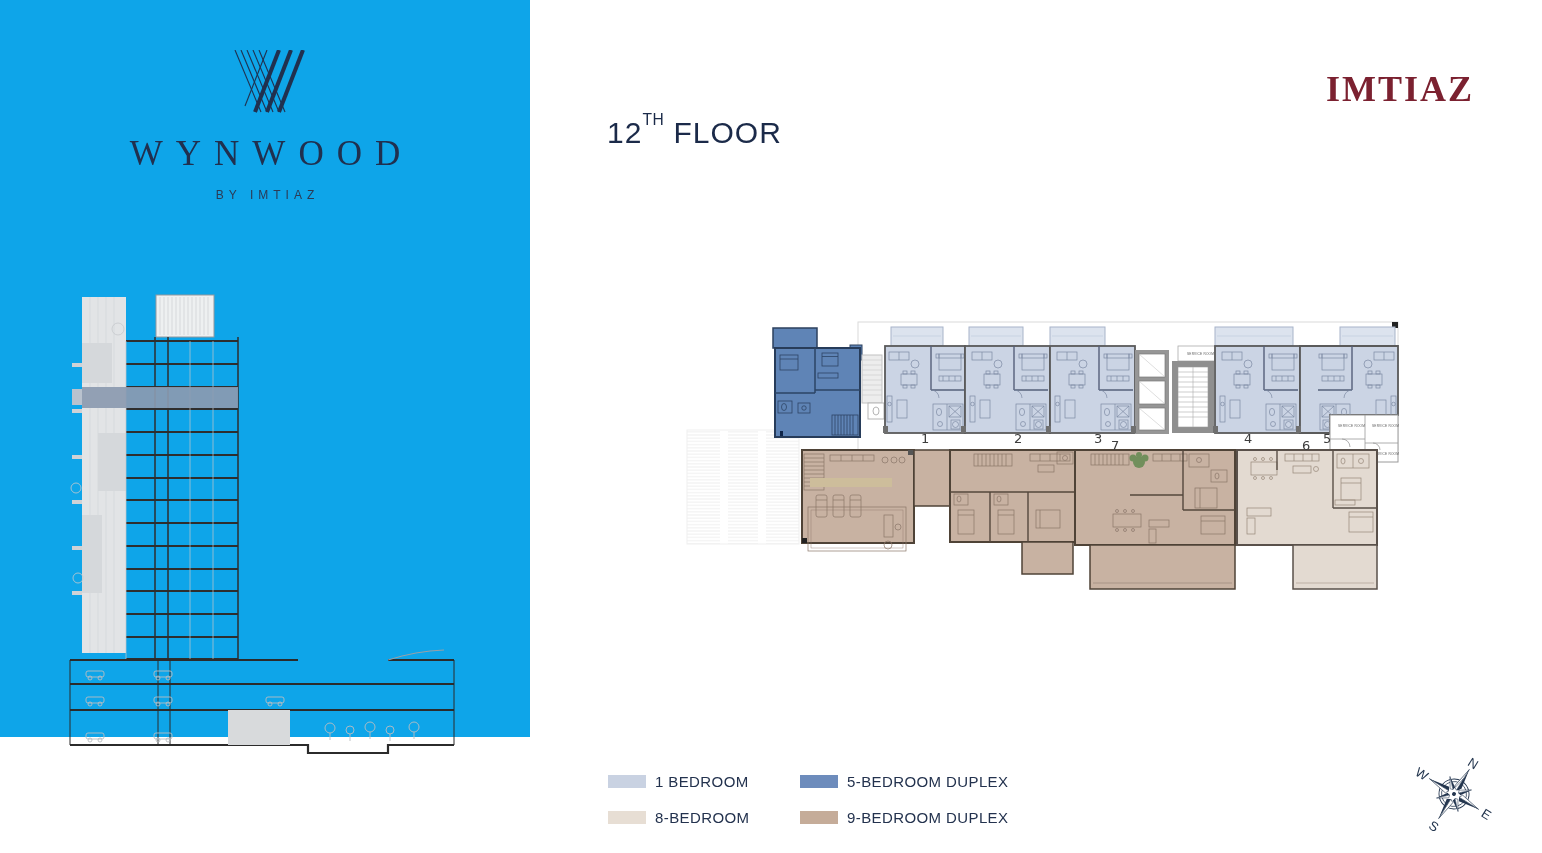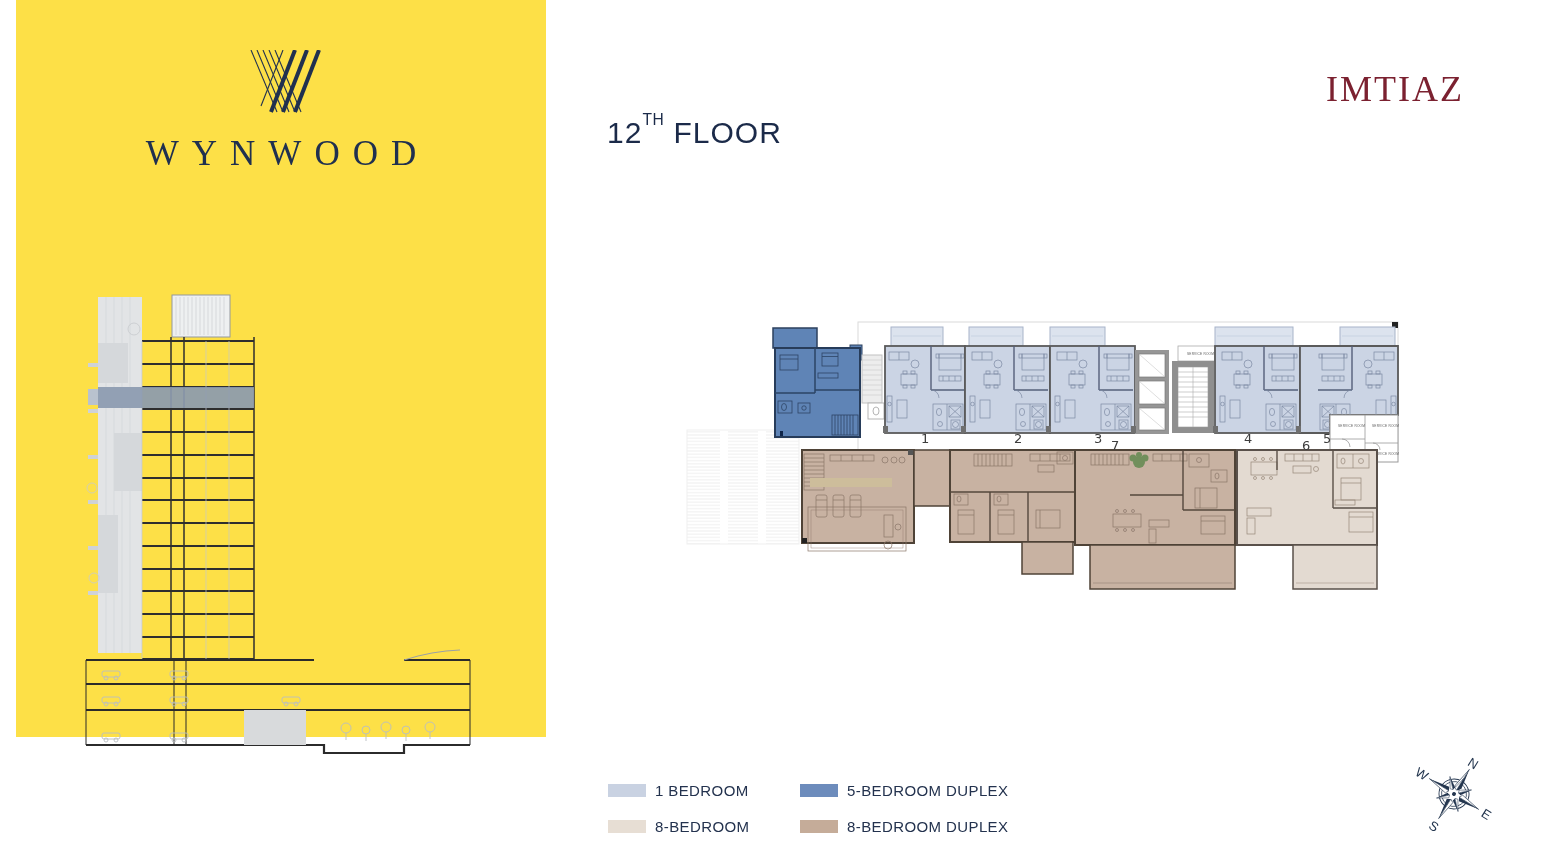--- a/index.html
+++ b/index.html
@@ -1,38 +1,38 @@
 <!DOCTYPE html>
 <html><head>
 <meta charset="utf-8">
 <style>
   html,body{margin:0;padding:0;background:#ffffff;}
   .page{position:relative;width:1542px;height:853px;background:#ffffff;overflow:hidden;
         font-family:"Liberation Sans",sans-serif;}
   
-  .sidebar{position:absolute;left:16px;top:0;width:530px;height:737px;background:#fde047;}
+  .sidebar{position:absolute;left:0;top:0;width:530px;height:737px;background:#0ea5e9;}
   .brand{position:absolute;left:0;top:50px;width:530px;text-align:center;color:#20304f;}
   .brand .monogram{display:block;margin:0 auto 14px auto;}
   .brand .wordmark{font-family:"Liberation Serif",serif;font-size:35px;font-weight:400;
                    letter-spacing:13px;text-indent:13px;color:#20304f;}
   .brand .byline{margin-top:14px;font-size:12px;letter-spacing:5px;text-indent:5px;color:#2c3a55;}
   .section-drawing{position:absolute;left:58px;top:283px;}
   
   .floor-title{position:absolute;left:607px;top:78px;font-size:30px;color:#1b2a49;
                letter-spacing:1px;white-space:nowrap;margin-top:38px;}
   .floor-title sup{font-size:0.52em;position:relative;top:-0.45em;letter-spacing:0.5px;}
   .imtiaz-logo{position:absolute;left:1326px;top:68px;font-family:"Liberation Serif",serif;
-               font-size:36px;font-weight:normal;color:#7b2130;letter-spacing:2px;}
+               font-size:36px;font-weight:bold;color:#7b2130;letter-spacing:2px;}
   
   .plan{position:absolute;left:680px;top:315px;}
   .unum{font-family:"DejaVu Sans",sans-serif;font-size:13px;fill:#3d3d3d;}
   .tinytxt{font-family:"Liberation Sans",sans-serif;font-size:3.2px;fill:#5b5b5b;letter-spacing:.2px;}
   
   .legend{position:absolute;left:608px;top:763px;width:520px;color:#23324e;}
-  .legend-row{display:flex;height:36px;align-items:flex-end;}
+  .legend-row{display:flex;height:36px;align-items:center;}
   .legend-item{display:flex;align-items:center;}
   .legend-item.col1{width:192px;}
   .swatch{width:38px;height:13px;margin-right:9px;flex:0 0 auto;}
   .legend-label{font-size:15px;letter-spacing:.4px;white-space:nowrap;}
   
   .compass{position:absolute;left:1408px;top:748px;}
   .compass text{font-size:13px;fill:#24364f;font-family:"Liberation Sans",sans-serif;}
 </style>
 </head>
 <body>
@@ -54,20 +54,21 @@
             <line x1="58" y1="0" x2="34" y2="62"></line>
             <line x1="70" y1="0" x2="46" y2="62"></line>
             <line x1="82" y1="0" x2="58" y2="62"></line>
           </g>
           <g stroke-width="1.1">
             <line x1="46" y1="0" x2="24" y2="56"></line>
           </g>
         </g>
       </svg>
       <div class="wordmark">WYNWOOD</div>
+      <div class="byline">BY IMTIAZ</div>
     </div>
 
     <svg class="section-drawing" width="410" height="478" viewBox="0 0 410 478">
 
       <g>
         <rect x="24" y="14" width="44" height="356" fill="#e2e4e6"></rect>
         <g stroke="#d2d5d8" stroke-width="0.6">
           <line x1="32" y1="14" x2="32" y2="370"></line>
             <line x1="40" y1="14" x2="40" y2="370"></line>
           <line x1="48" y1="14" x2="48" y2="370"></line>
@@ -566,21 +567,21 @@
         <span class="legend-label">5-BEDROOM DUPLEX</span>
       </div>
     </div>
     <div class="legend-row">
       <div class="legend-item col1">
         <span class="swatch" style="background: rgb(231, 222, 212);"></span>
         <span class="legend-label">8-BEDROOM</span>
       </div>
       <div class="legend-item">
         <span class="swatch" style="background: rgb(197, 172, 153);"></span>
-        <span class="legend-label">8-BEDROOM DUPLEX</span>
+        <span class="legend-label">9-BEDROOM DUPLEX</span>
       </div>
     </div>
   </div>
 
   <svg class="compass" width="92" height="92" viewBox="-46 -46 92 92">
     <g transform="rotate(32)">
       <circle r="15" fill="none" stroke="#24364f" stroke-width="0.9"></circle>
       <circle r="12.5" fill="none" stroke="#24364f" stroke-width="0.7"></circle>
       <g id="cpt">
         <path d="M0,-29 L3.6,-8 L0,-6 Z" fill="#24364f"></path>

